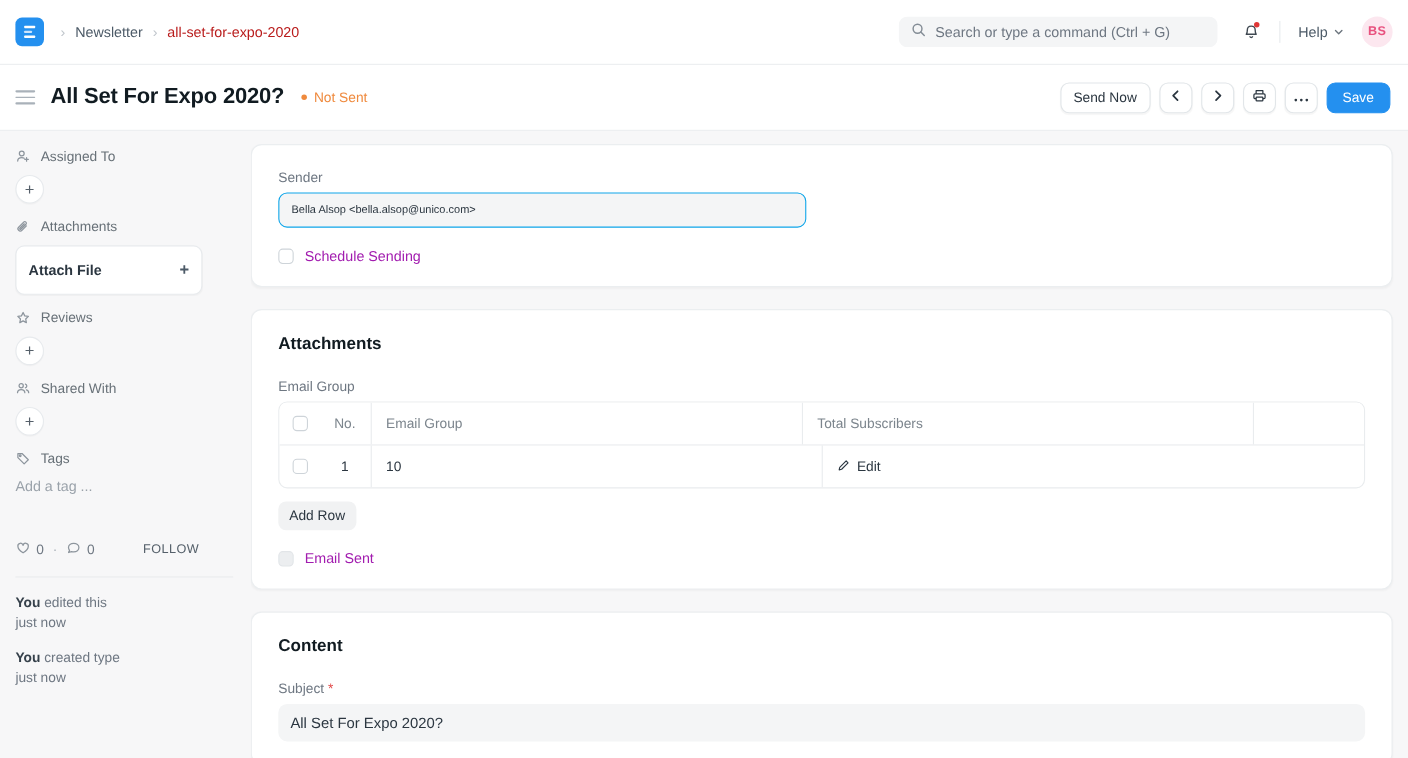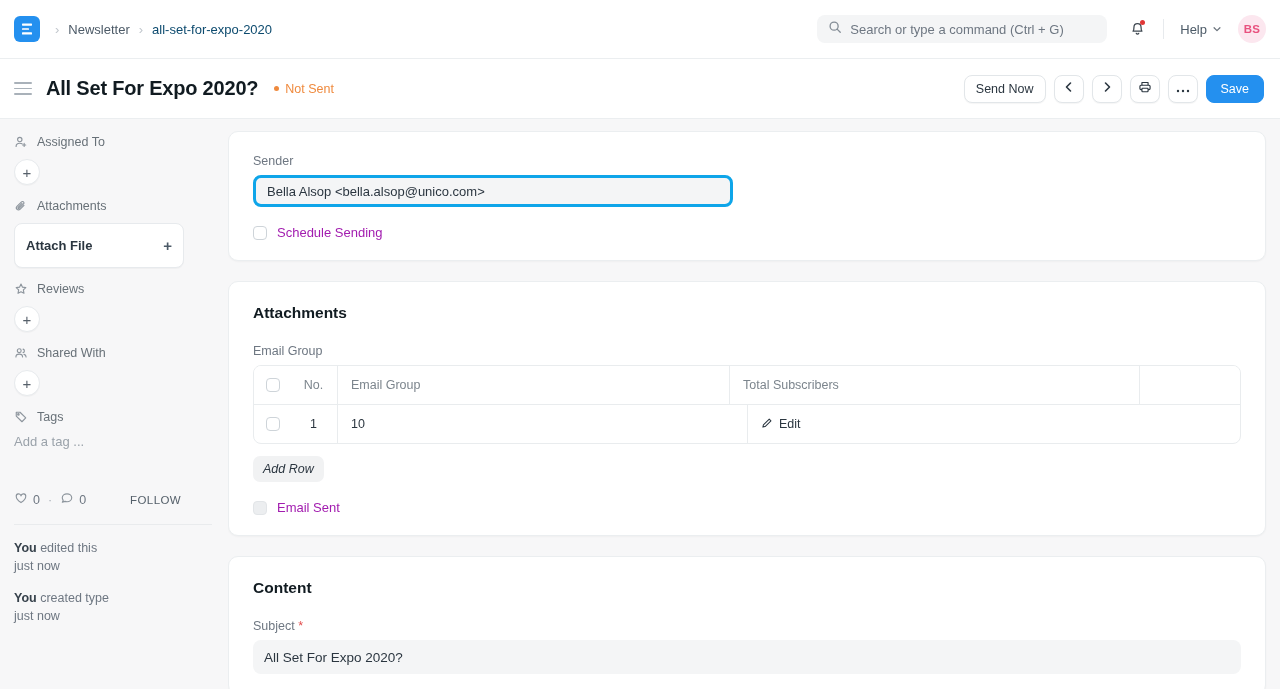--- a/index.html
+++ b/index.html
@@ -21,21 +21,21 @@
     width: 26px; height: 26px; border-radius: 6px;
     background: #2490ef; display: flex; align-items: center; justify-content: center;
     flex: 0 0 auto;
   }
   .logo svg { display: block; }
   .crumbs { display: flex; align-items: center; margin-left: 6px; }
   .crumb-sep { color: #c0c6cc; font-size: 13px; padding: 0 9px; user-select: none; }
   .crumb {
     font-size: 13px; color: #4c5a67; text-decoration: none; white-space: nowrap;
   }
-  .crumb.muted { color: #0c4a6e; }
+  .crumb.muted { color: #b91c1c; }
   .nav-spacer { flex: 1 1 auto; }
 
   .searchbox {
     width: 290px; height: 28px; background: #f4f5f6; border-radius: 8px;
     display: flex; align-items: center; padding: 0 10px; gap: 8px;
     border: 1px solid transparent;
   }
   .searchbox .s-ph { font-size: 13px; color: #6e7782; white-space: nowrap; }
 
   .nav-right { display: flex; align-items: center; gap: 0; margin-left: 14px; }
@@ -128,23 +128,23 @@
   
   .main { flex: 1 1 auto; padding: 12px 14px 0 0; overflow: hidden; }
   .card {
     background: #fff; border: 1px solid #ebeef0; border-radius: 10px;
     margin-bottom: 20px; box-shadow: 0 1px 2px rgba(17,24,28,.035);
     padding: 22px 24px 20px 24px;
   }
   .fld-label { font-size: 12.5px; color: #6e7782; margin-bottom: 7px; }
   .fld-label .req { color: #e24c4c; }
   .fld-input {
-    background: #f4f5f6; border: 3px solid #0ea5e9; border-radius: 8px;
+    background: #f4f5f6; border: 1px solid #0ea5e9; border-radius: 8px;
     height: 32px; display: flex; align-items: center; padding: 0 11px;
-    font-size: 13px; color: #2b3640;
+    font-size: 10px; color: #2b3640;
   }
   .fld-input.w-half { width: 480px; }
   .chk-row { display: flex; align-items: center; gap: 10px; margin-top: 18px; }
   .chk {
     width: 14px; height: 14px; border: 1.4px solid #ced4d9; border-radius: 4px;
     background: #fff; flex: 0 0 auto;
   }
   .chk.disabled { background: #eceef0; border-color: #e2e5e8; }
   .chk-lbl { font-size: 13px; color: #a21caf; }
 
@@ -163,21 +163,21 @@
   .gc.c-total { width: 410px; flex: 0 0 410px; border-right: 1px solid #e9ecee; }
   .gc.c-edit { width: 100px; flex: 0 0 100px; justify-content: flex-start; gap: 6px; }
   .gc.muted { color: #7c858d; }
   .gc.val { color: #2b3640; }
   .gc.bold { font-weight: 700; color: #1f272e; }
   .edit-link { display: flex; align-items: center; gap: 6px; font-size: 12.5px; color: #2b3640; }
 
   .addrow {
     margin-top: 12px; display: inline-flex; align-items: center; height: 26px;
     padding: 0 10px; background: #f1f2f3; border-radius: 7px;
-    font-size: 12.5px; color: #2b3640; font-style: italic;
+    font-size: 12.5px; color: #2b3640;
   }
   .subject-val {
     background: #f4f5f6; border-radius: 8px; height: 34px;
     display: flex; align-items: center; padding: 0 11px;
     font-size: 13.5px; color: #2b3640;
   }
 </style>
 </head>
 <body>
 

